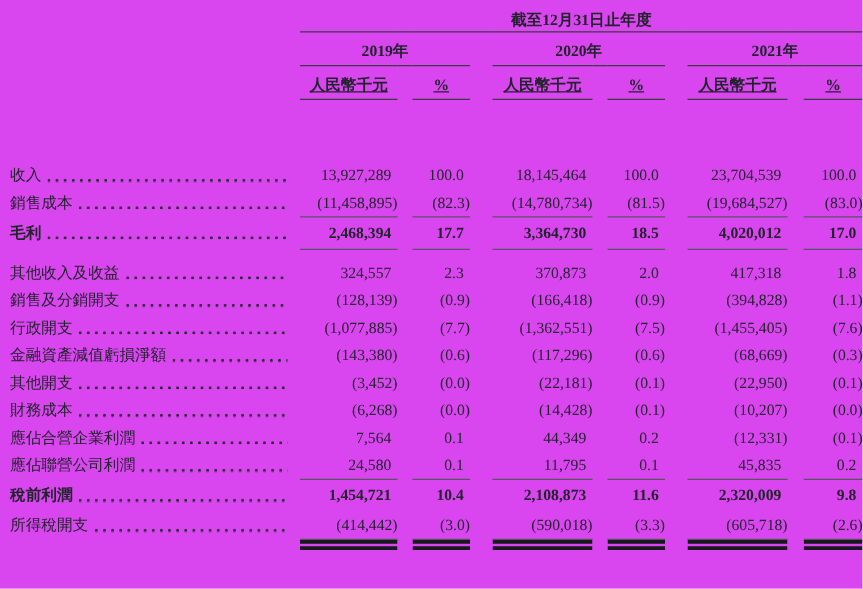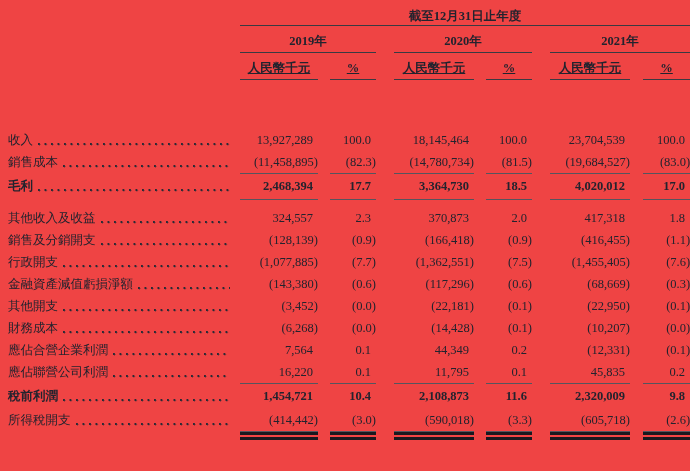--- a/index.html
+++ b/index.html
@@ -5,21 +5,21 @@
   :root{
     --ink:#23232e;
     --rule-thin:#55555e;
     --rule-head:#3a3a42;
     --rule-thick:#18181f;
     --dot:#2a2a35;
   }
   html,body{margin:0;padding:0;background:#ffffff;}
   .page{
     width:690px;height:471px;box-sizing:border-box;
-    padding-top:7px;background:#ef4444;overflow:hidden;
+    padding-top:7px;background:#d946ef;overflow:hidden;
     font-family:"Liberation Serif","DejaVu Serif",serif;
     color:var(--ink);
   }
   table.fin{
     border-collapse:collapse;table-layout:fixed;width:690px;
     font-size:12.5px;line-height:1;
   }
   col.c-lbl{width:240px;}
   col.c-a1{width:78px;} col.c-g1{width:12px;} col.c-p1{width:46px;}
   col.c-g2{width:18px;}
@@ -207,21 +207,21 @@
             </div>
           </td>
     <td class="num">(128,139)</td>
           <td></td>
     <td class="num">(0.9)</td>
           <td></td>
     <td class="num">(166,418)</td>
           <td></td>
     <td class="num">(0.9)</td>
           <td></td>
-    <td class="num">(416,455)</td>
+    <td class="num">(394,828)</td>
           <td></td>
     <td class="num">(1.1)</td>
   </tr>
 
   <tr class="row">
     <td class="lbl">
             <div class="lblwrap">
               <span class="lbl-t">行政開支</span>
               <span class="leader"></span>
             </div>
@@ -319,21 +319,21 @@
     <td class="num">(0.1)</td>
   </tr>
 
   <tr class="row u">
     <td class="lbl">
             <div class="lblwrap">
               <span class="lbl-t">應佔聯營公司利潤</span>
               <span class="leader"></span>
             </div>
           </td>
-    <td class="num pos">16,220</td>
+    <td class="num pos">24,580</td>
           <td></td>
     <td class="num pos">0.1</td>
           <td></td>
     <td class="num pos">11,795</td>
           <td></td>
     <td class="num pos">0.1</td>
           <td></td>
     <td class="num pos">45,835</td>
           <td></td>
     <td class="num pos">0.2</td>

